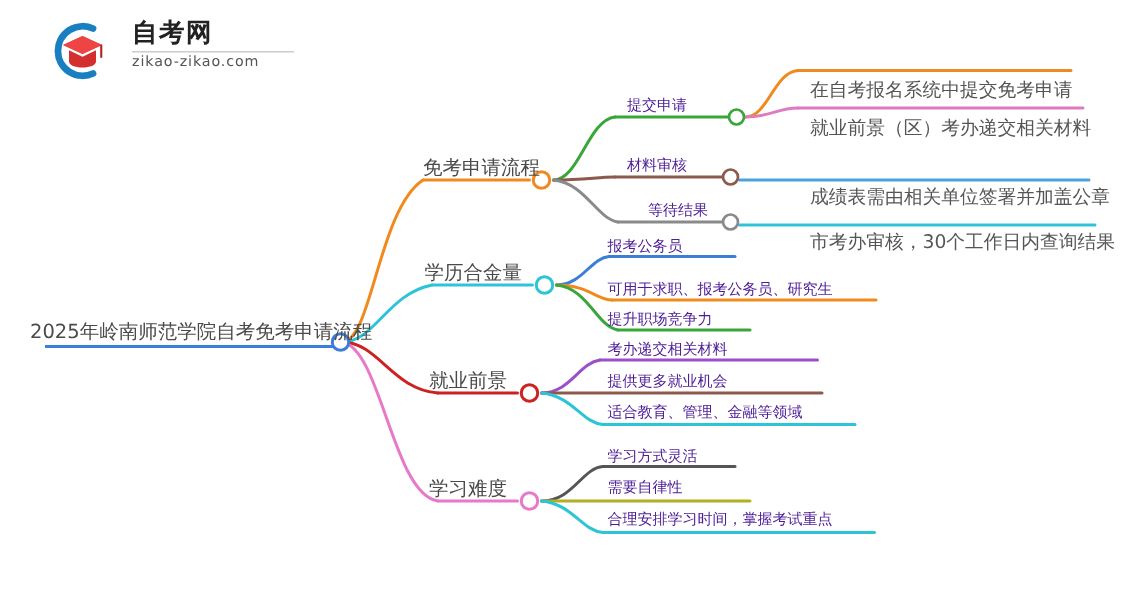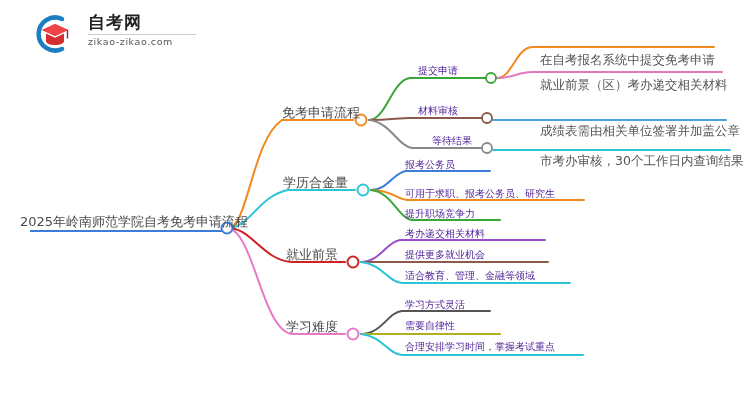--- a/index.html
+++ b/index.html
@@ -187,16 +187,16 @@
 <div class="node lvl1" style="left:283px; top:175px;">学历合金量</div>
 <div class="node lvl2" style="left:405px; top:157px;">报考公务员</div>
 <div class="node lvl2" style="left:405px; top:186px;">可用于求职、报考公务员、研究生</div>
 <div class="node lvl2" style="left:405px; top:206px;">提升职场竞争力</div>
 
 <div class="node lvl1" style="left:286px; top:247px;">就业前景</div>
 <div class="node lvl2" style="left:405px; top:226px;">考办递交相关材料</div>
 <div class="node lvl2" style="left:405px; top:247px;">提供更多就业机会</div>
 <div class="node lvl2" style="left:405px; top:268px;">适合教育、管理、金融等领域</div>
 
-<div class="node lvl1" style="left:286px; top:319px;">学习难度</div>
+<div class="node lvl1" style="left:286px; top:319px;font-family:Liberation Mono, monospace;">学习难度</div>
 <div class="node lvl2" style="left:405px; top:297px;">学习方式灵活</div>
 <div class="node lvl2" style="left:405px; top:318px;">需要自律性</div>
 <div class="node lvl2" style="left:405px; top:339px;">合理安排学习时间，掌握考试重点</div>
 
 </body></html>

